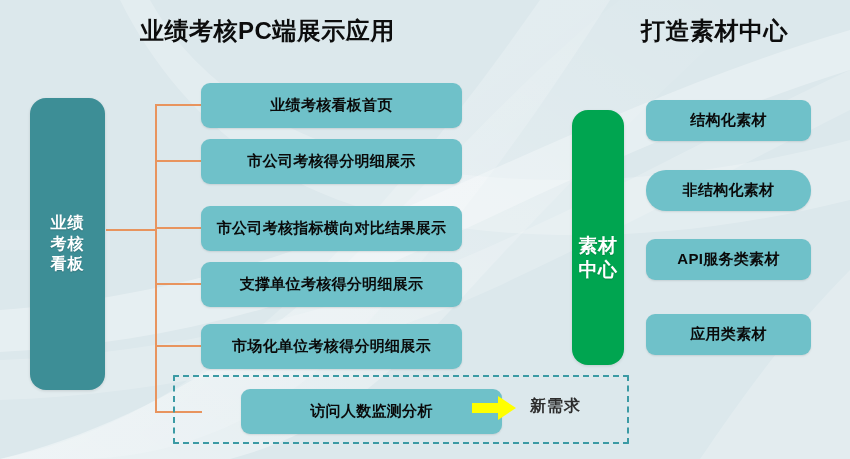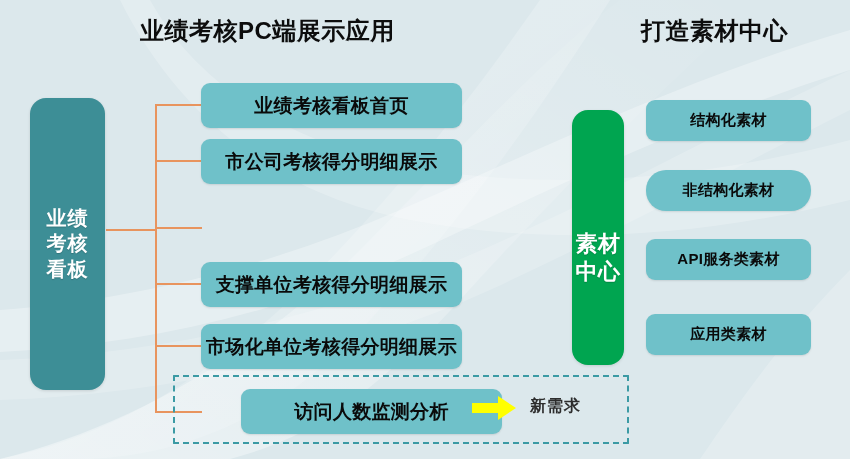--- a/index.html
+++ b/index.html
@@ -43,46 +43,46 @@
     line-height:1.28;
     text-align:center;
     white-space:pre-line;
     letter-spacing:1px;
     text-shadow:0 1px 1px rgba(0,0,0,0.18);
   }
   #pillar-left {
     left:30px; top:98px; width:75px; height:292px;
     background:#3d8e96;
   }
-  #pillar-left .pillar-text { font-size:20px; }
+  #pillar-left .pillar-text { font-size:16px; }
   #pillar-right {
     left:572px; top:110px; width:52px; height:255px;
     background:#00a550;
   }
-  #pillar-right .pillar-text { font-size:22px; letter-spacing:0.5px;margin-top:41px; }
+  #pillar-right .pillar-text { font-size:19px; letter-spacing:0.5px;margin-top:41px; }
 
   
   .pill {
     position:absolute;
     border-radius:9px;
     background:#6fc1c9;
     display:flex;
     align-items:center;
     justify-content:center;
     box-shadow:0 1px 2px rgba(0,0,0,0.10);
   }
   .pill span {
     font-size:15px;
     font-weight:bold;
     color:#0a0a0a;
     white-space:nowrap;
     letter-spacing:0.3px;
   }
   .left-pill { left:201px; width:261px; height:45px; }
-  .left-pill span { font-size:19px; }
+  .left-pill span { font-size:15px; }
   #left-pill-0 { top:83px; }
   #left-pill-1 { top:139px; }
   #left-pill-2 { top:206px; }
   #left-pill-3 { top:262px; }
   #left-pill-4 { top:324px; }
   #left-pill-5 { top:389px;margin-left:40px; }
 
   .right-pill { left:646px; width:165px; height:41px; }
   .right-pill span { font-size:15px; }
   #right-pill-0 { top:100px; }
@@ -168,20 +168,23 @@
 考核
 看板</div>
   </div>
 
   <div class="pill left-pill" id="left-pill-0">
     <span>业绩考核看板首页</span>
   </div>
   <div class="pill left-pill" id="left-pill-1">
     <span>市公司考核得分明细展示</span>
   </div>
+  <div class="pill left-pill" id="left-pill-2">
+    <span>市公司考核指标横向对比结果展示</span>
+  </div>
   <div class="pill left-pill" id="left-pill-4">
     <span>市场化单位考核得分明细展示</span>
   </div>
   <div class="pill left-pill" id="left-pill-3">
     <span>支撑单位考核得分明细展示</span>
   </div>
   <div class="pill left-pill" id="left-pill-5">
     <span>访问人数监测分析</span>
   </div>
 

